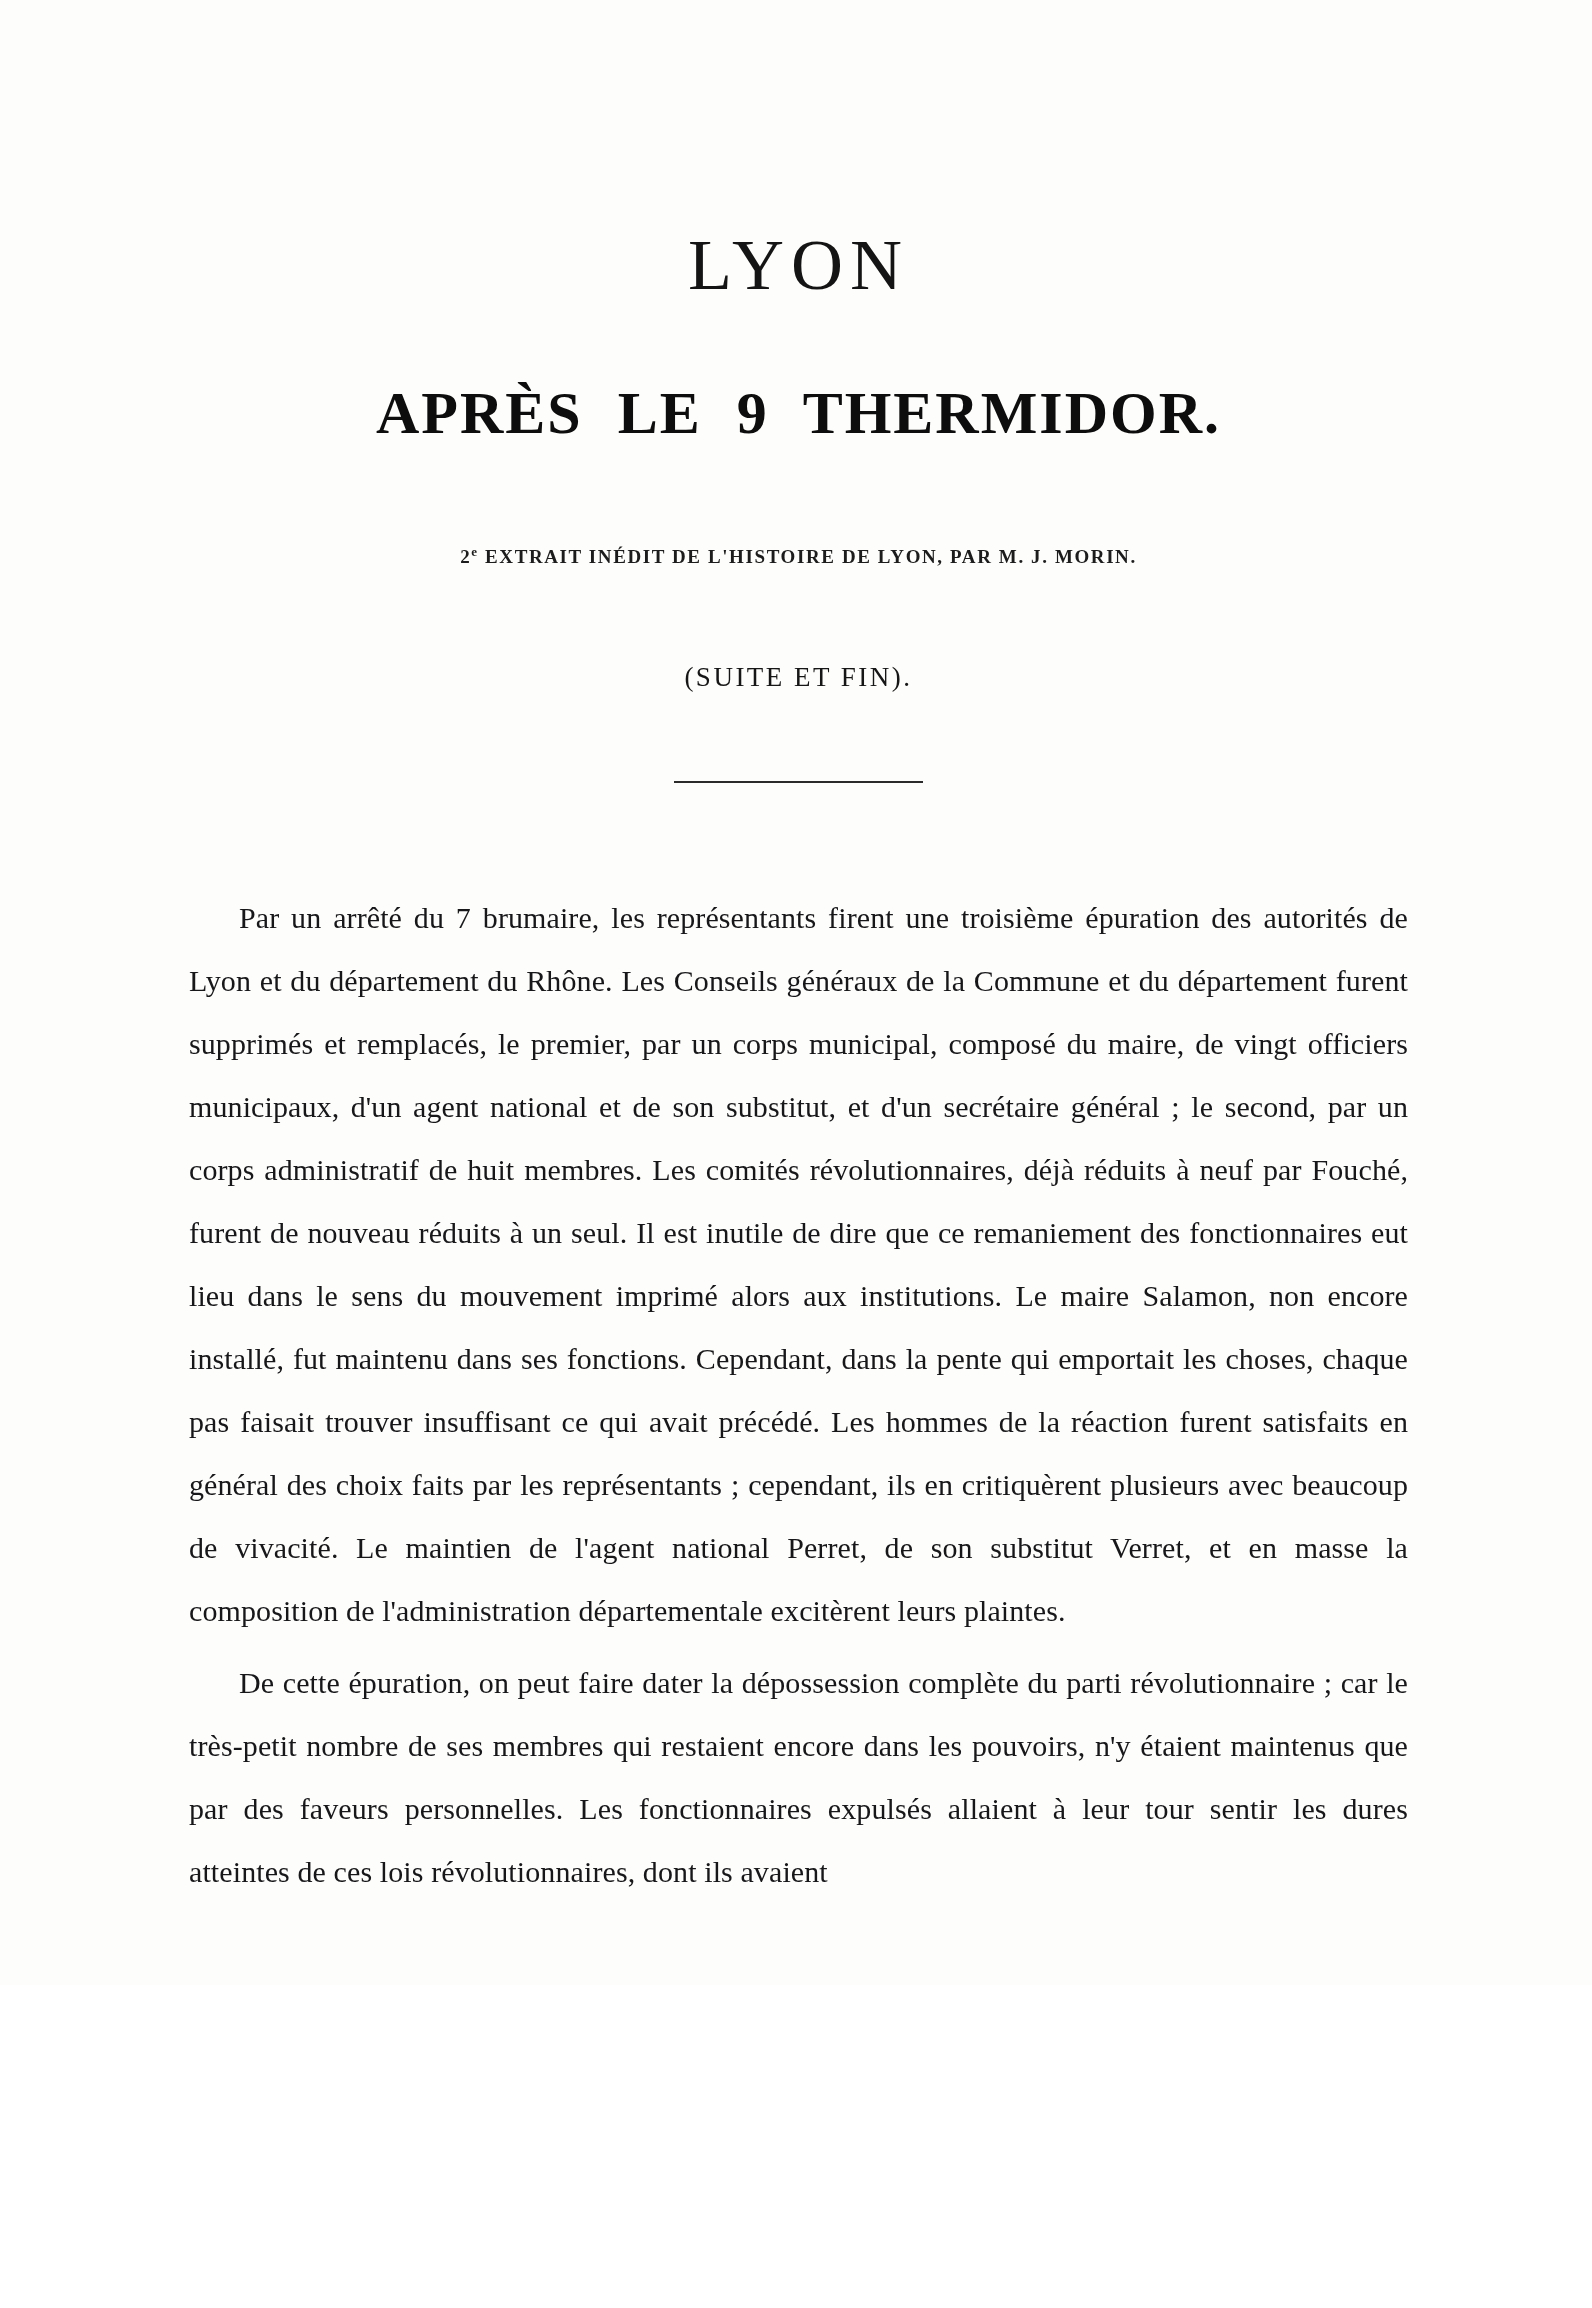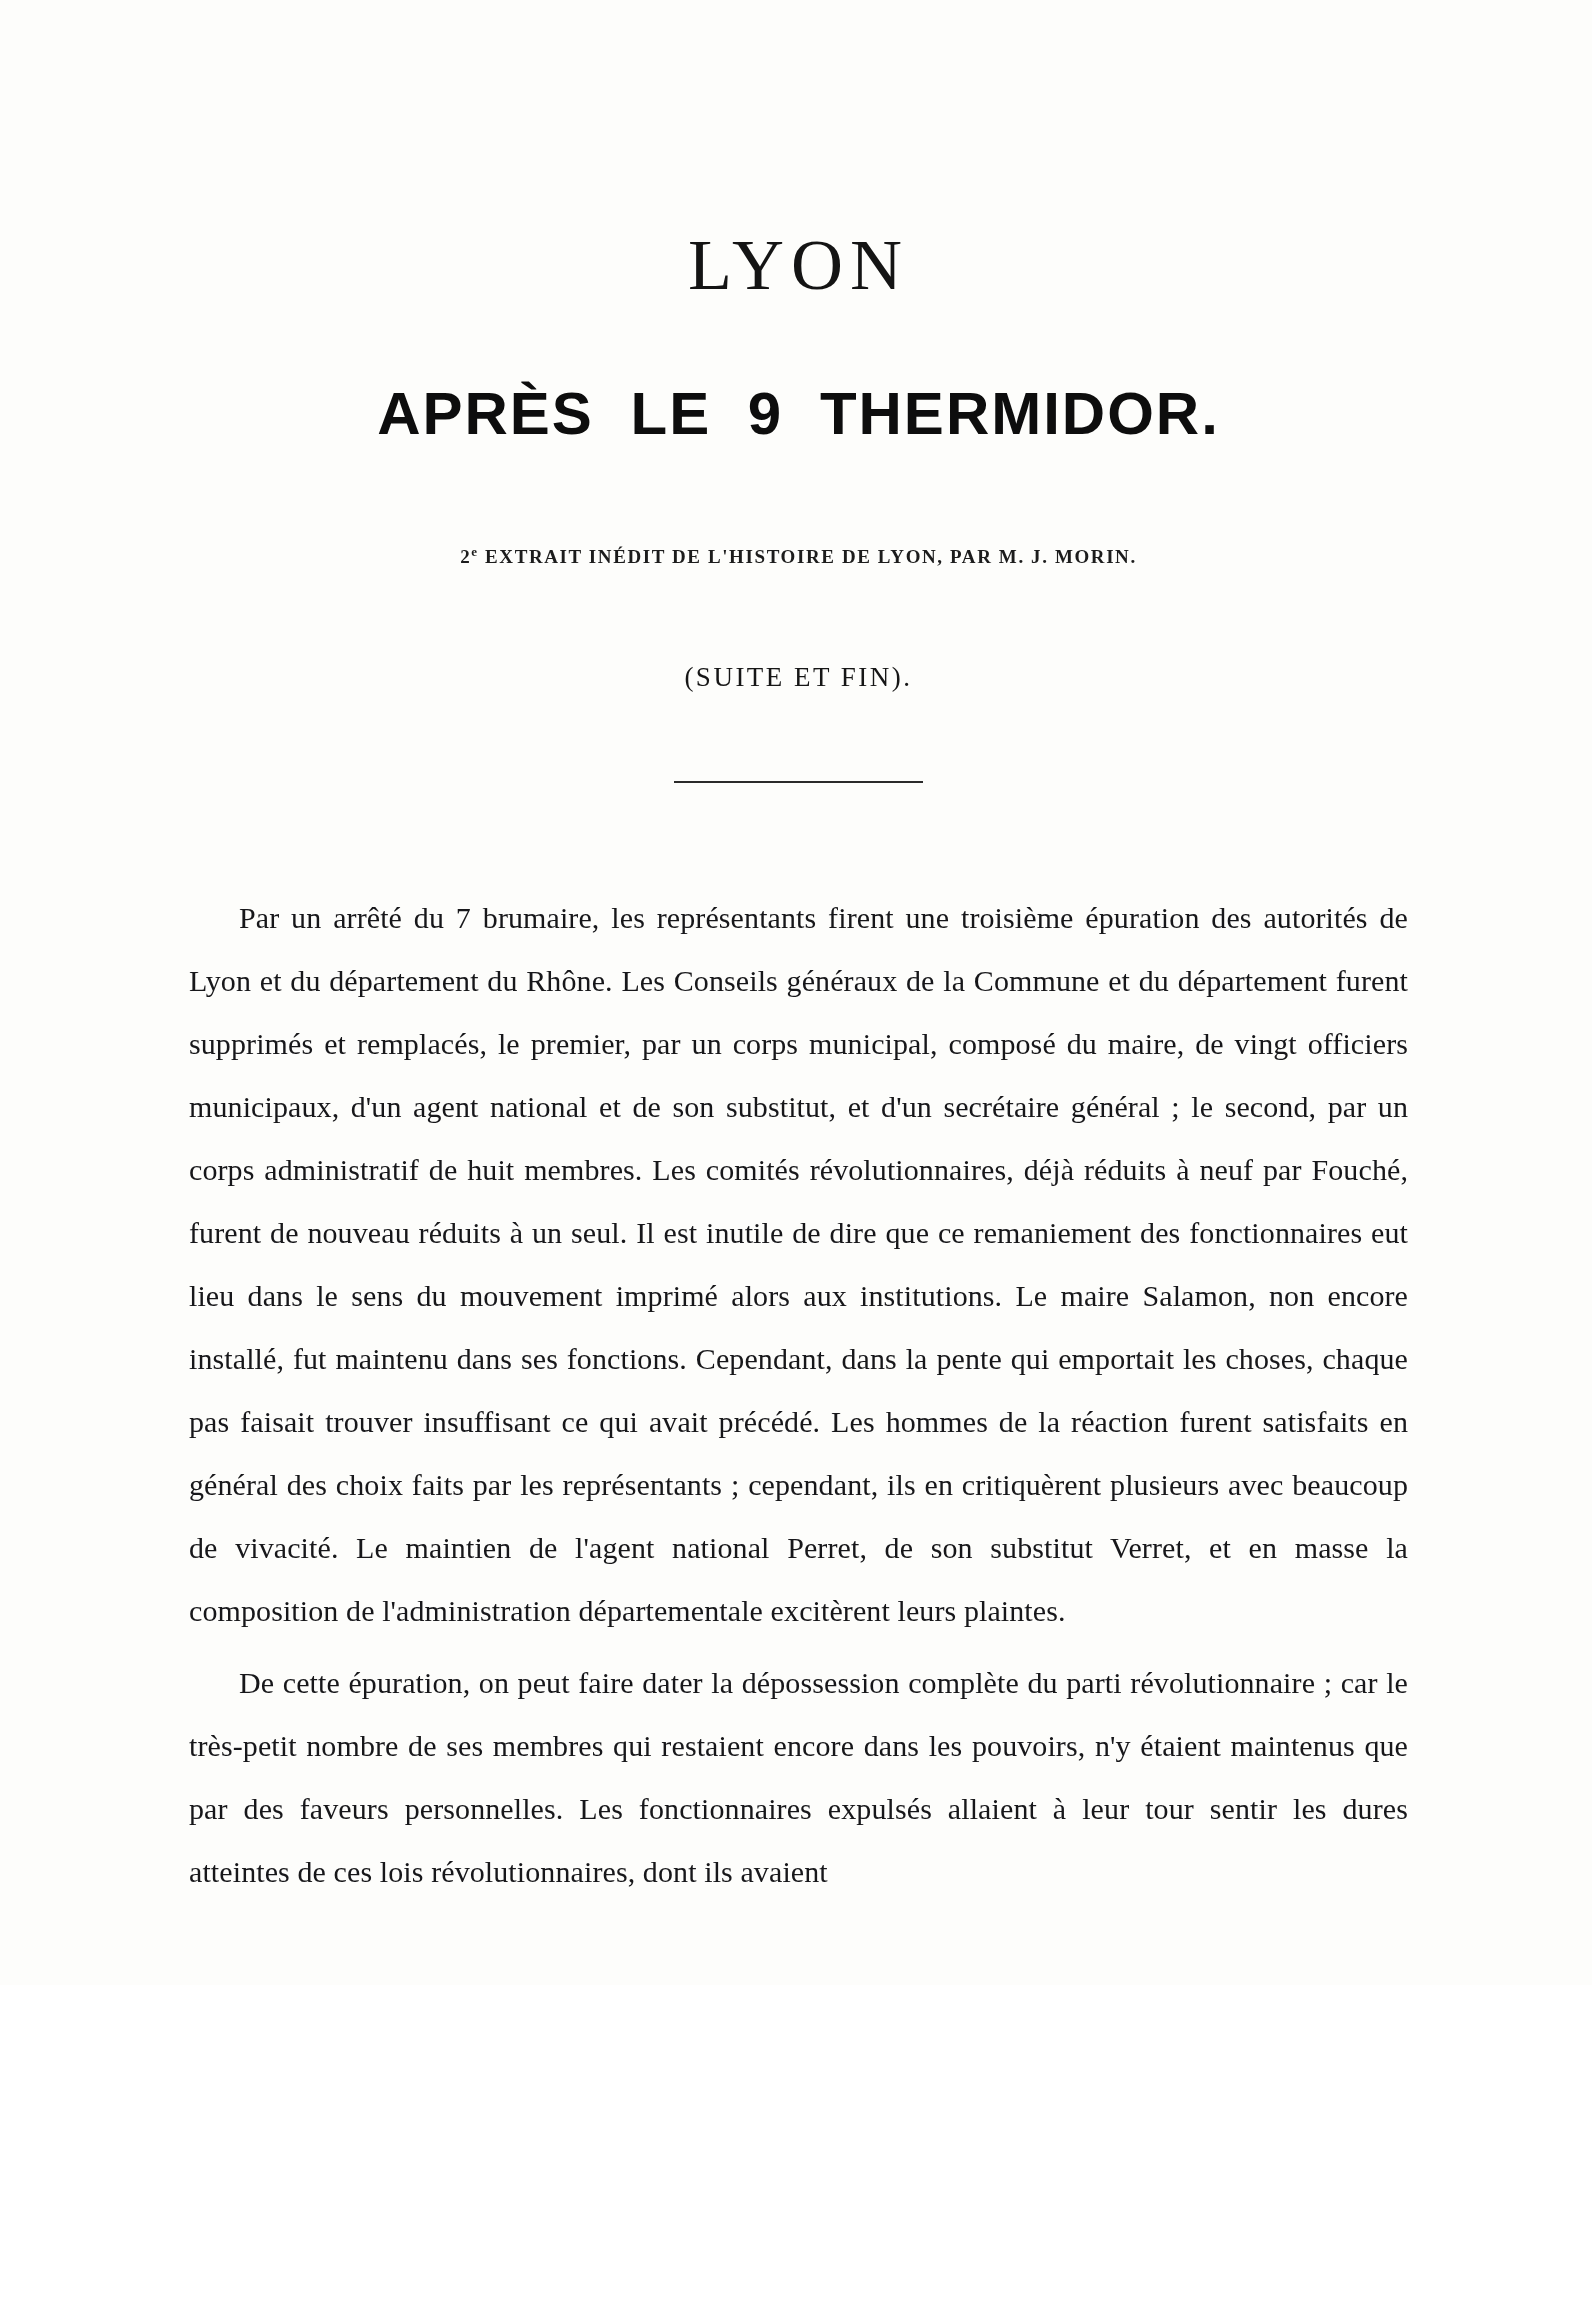--- a/index.html
+++ b/index.html
@@ -35,21 +35,21 @@
     font-family: "Liberation Serif", serif;
     font-size: 72px;
     letter-spacing: 7px;
     font-weight: 400;
     margin-top: 224px;
     color: #141414;
   }
 
   .title-sub {
     text-align: center;
-    font-family: Liberation Sans, sans-serif;
+    font-family: Liberation Serif, serif;
     font-size: 60px;
     font-weight: 700;
     letter-spacing: 2px;
     margin-top: 72px;
     color: #0d0d0d;
     word-spacing: 18px;
   }
 
   .extract-line {
     text-align: center;

